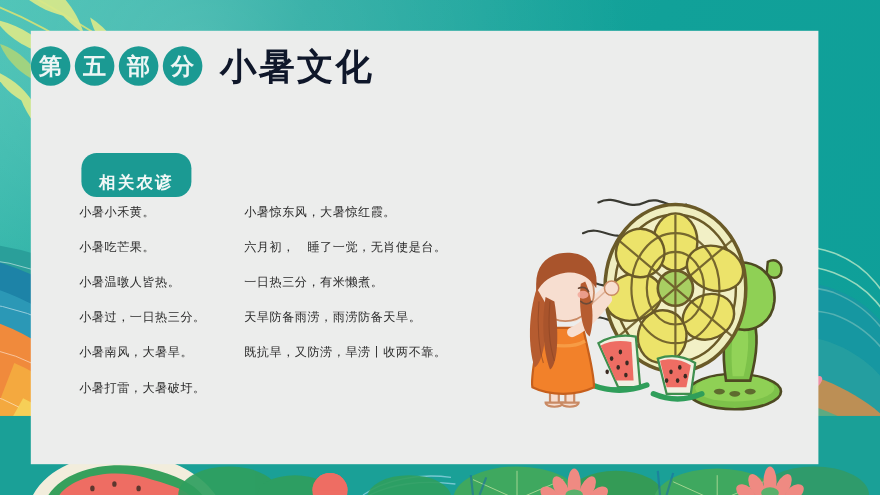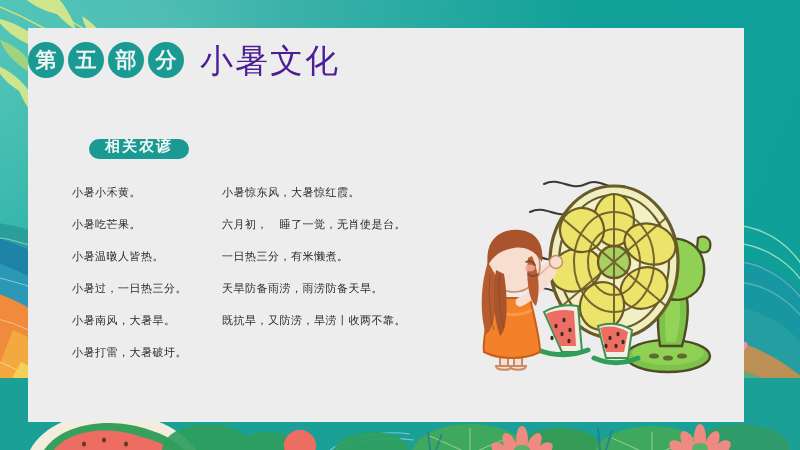--- a/index.html
+++ b/index.html
@@ -40,30 +40,30 @@
     position:absolute;left:28px;top:42px;display:flex;align-items:center;gap:4px;
   }
   .badge{
     width:36px;height:36px;border-radius:50%;
     background:#1b9a93;color:#eef6f5;
     display:flex;align-items:center;justify-content:center;
     font-size:21px;line-height:1;font-weight:600;
     letter-spacing:0;
   }
   .title-text{
-    margin-left:12px;color:#4c1d95;font-size:33px;font-weight:400;
+    margin-left:12px;color:#0f172a;font-size:33px;font-weight:700;
     letter-spacing:2px;line-height:1;
   }
 
   
   .pill{
     position:absolute;left:74px;top:139px;
     background:#1b9a93;color:#f2f8f7;
-    border-radius:14px;padding:0 16px 5px;
-    font-size:15px;letter-spacing:2px;line-height:1;font-weight:600;margin-left:15px;
+    border-radius:14px;padding:20px 16px 5px;
+    font-size:15px;letter-spacing:2px;line-height:1;font-weight:600;
   }
 
   
   .proverbs{
     position:absolute;left:72px;top:176px;width:420px;
     display:grid;grid-template-columns:150px 270px;
     row-gap:0;column-gap:0;
   }
   .pv{
     font-size:11px;color:#2a2a2a;line-height:1;

